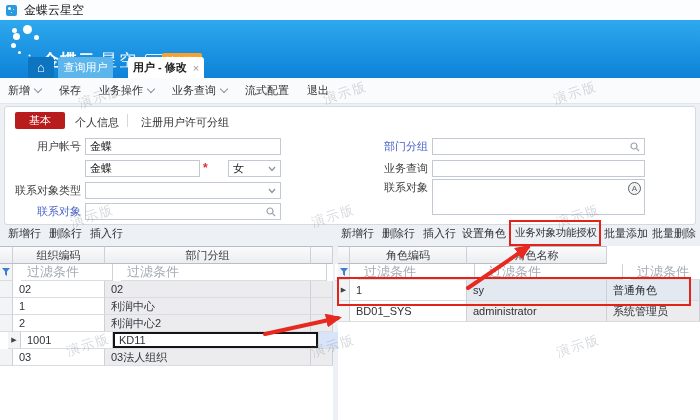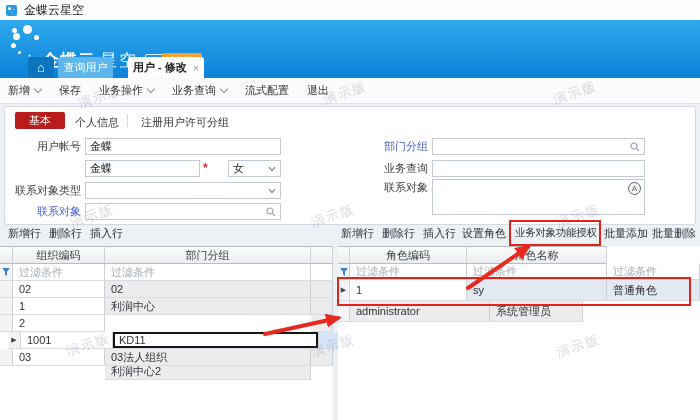--- a/index.html
+++ b/index.html
@@ -68,21 +68,21 @@
   .gtb-hl{font-size:10.5px;letter-spacing:-0.3px;}
 
   
   .panel{background:#fff;}
   .grow{position:absolute;display:flex;left:0;}
   .gc{box-sizing:border-box;border-right:1px solid #cdd1d7;border-bottom:1px solid #d9dce0;
       display:flex;align-items:center;font-size:11px;color:#2f3237;overflow:hidden;white-space:nowrap;}
   .gc.hdr{background:linear-gradient(#fbfbfc,#ebedf0);border-top:1px solid #b9bec5;border-bottom:1px solid #b9bec5;
           color:#3a3d42;justify-content:center;}
   .gc.rowhdr{background:#f3f4f6;justify-content:center;padding:0;}
-  .gc.filter{color:#a6acb4;padding-left:6px;font-size:11px;background:#fff;}
+  .gc.filter{color:#a6acb4;padding-left:6px;font-size:13px;background:#fff;margin-left:8px;}
   .gc.cell-w{background:#fff;padding-left:6px;}
   .gc.cell-g{background:#ececee;padding-left:6px;}
   .gc.cell-sel{background:#e3e9f1;padding-left:6px;}
   .gc.cell-fill-sel{background:#d8e4f7;}
   .gc.cell-active{background:#fff;box-shadow:inset 0 0 0 2px #141414;padding-left:6px;}
   .marker{font-size:7px;color:#444;}
 
   
   .wm{position:absolute;transform:rotate(-18deg);font-size:13px;letter-spacing:2px;
       color:rgba(125,135,148,.32);z-index:40;pointer-events:none;}
@@ -260,21 +260,21 @@
     </div>
     <div class="grow" style="top:52px;">
       <div class="gc rowhdr" style="width:13px;height:17px;"></div>
       <div class="gc cell-w" style="width:92px;height:17px;">1</div>
       <div class="gc cell-g" style="width:206px;height:17px;">利润中心</div>
       <div class="gc cell-g" style="width:22px;height:17px;"></div>
     </div>
     <div class="grow" style="top:69px;">
       <div class="gc rowhdr" style="width:13px;height:17px;"></div>
       <div class="gc cell-w" style="width:92px;height:17px;">2</div>
-      <div class="gc cell-g" style="width:206px;height:17px;margin-top:48px;">利润中心2</div>
+      <div class="gc cell-g" style="width:206px;height:17px;">利润中心2</div>
       <div class="gc cell-g" style="width:22px;height:17px;"></div>
     </div>
     <div class="grow" style="top:86px;padding-left:8px;">
       <div class="gc rowhdr" style="width:13px;height:17px;">
         <span class="marker">▶</span>
       </div>
       <div class="gc cell-w" style="width:92px;height:17px;">1001</div>
       <div class="gc cell-active" style="width:206px;height:17px;">KD11</div>
       <div class="gc cell-fill-sel" style="width:22px;height:17px;"></div>
     </div>
@@ -308,20 +308,21 @@
     <div class="grow" style="top:34px;">
       <div class="gc rowhdr" style="width:12px;height:21px;">
         <span class="marker">▶</span>
       </div>
       <div class="gc cell-w" style="width:117px;height:21px;">1</div>
       <div class="gc cell-sel" style="width:140px;height:21px;">sy</div>
       <div class="gc cell-sel" style="width:93px;height:21px;">普通角色</div>
     </div>
     <div class="grow" style="top:55px;">
       <div class="gc rowhdr" style="width:12px;height:21px;"></div>
+      <div class="gc cell-w" style="width:117px;height:21px;">BD01_SYS</div>
       <div class="gc cell-g" style="width:140px;height:21px;">administrator</div>
       <div class="gc cell-g" style="width:93px;height:21px;">系统管理员</div>
     </div>
   </div>
 
   <span class="wm" style="left:78px;top:88px;">演示版</span>
   <span class="wm" style="left:323px;top:84px;">演示版</span>
   <span class="wm" style="left:553px;top:84px;">演示版</span>
   <span class="wm" style="left:70px;top:207px;">演示版</span>
   <span class="wm" style="left:311px;top:207px;">演示版</span>

